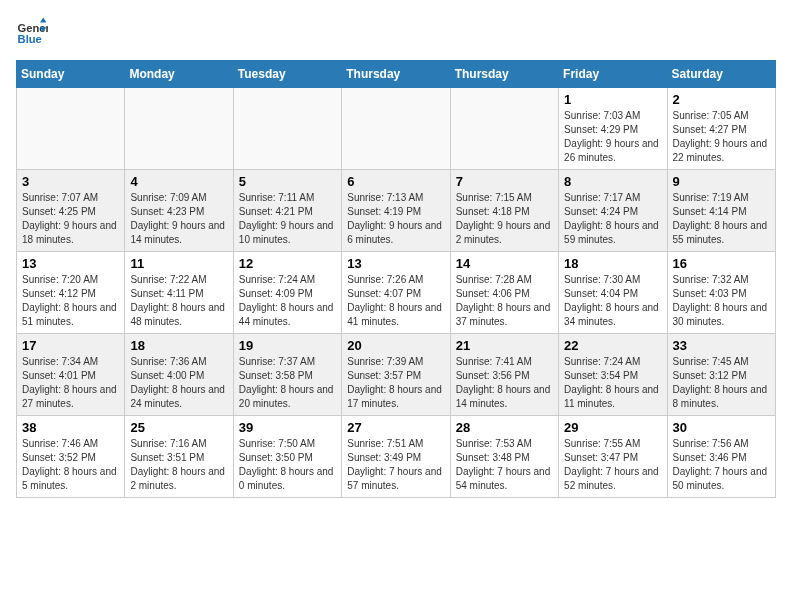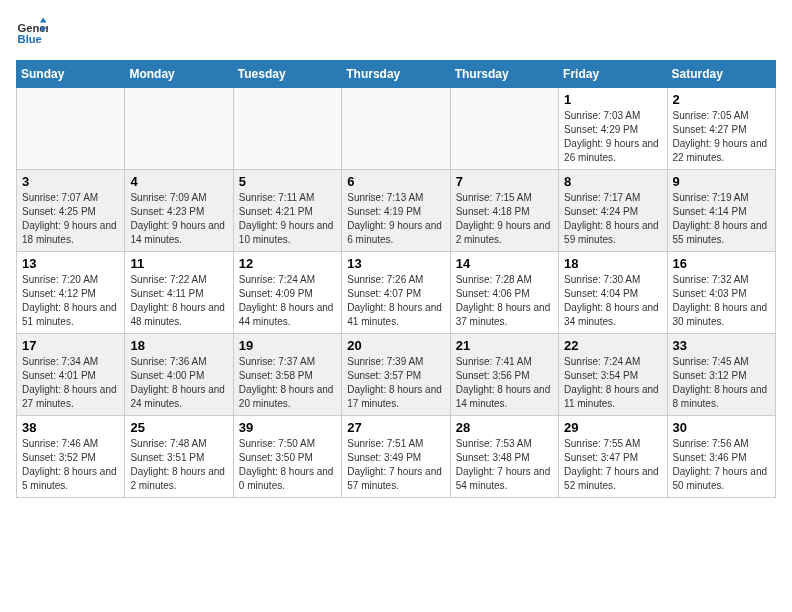--- a/index.html
+++ b/index.html
@@ -261,21 +261,21 @@
       </tr>
       <tr>
         <td>
           <span class="day-num">38</span>
           <div class="day-info">Sunrise: 7:46 AM
 Sunset: 3:52 PM
 Daylight: 8 hours and 5 minutes.</div>
         </td>
         <td>
           <span class="day-num">25</span>
-          <div class="day-info">Sunrise: 7:48 AM
+          <div class="day-info">Sunrise: 7:16 AM
 Sunset: 3:51 PM
 Daylight: 8 hours and 2 minutes.</div>
         </td>
         <td>
           <span class="day-num">39</span>
           <div class="day-info">Sunrise: 7:50 AM
 Sunset: 3:50 PM
 Daylight: 8 hours and 0 minutes.</div>
         </td>
         <td>

